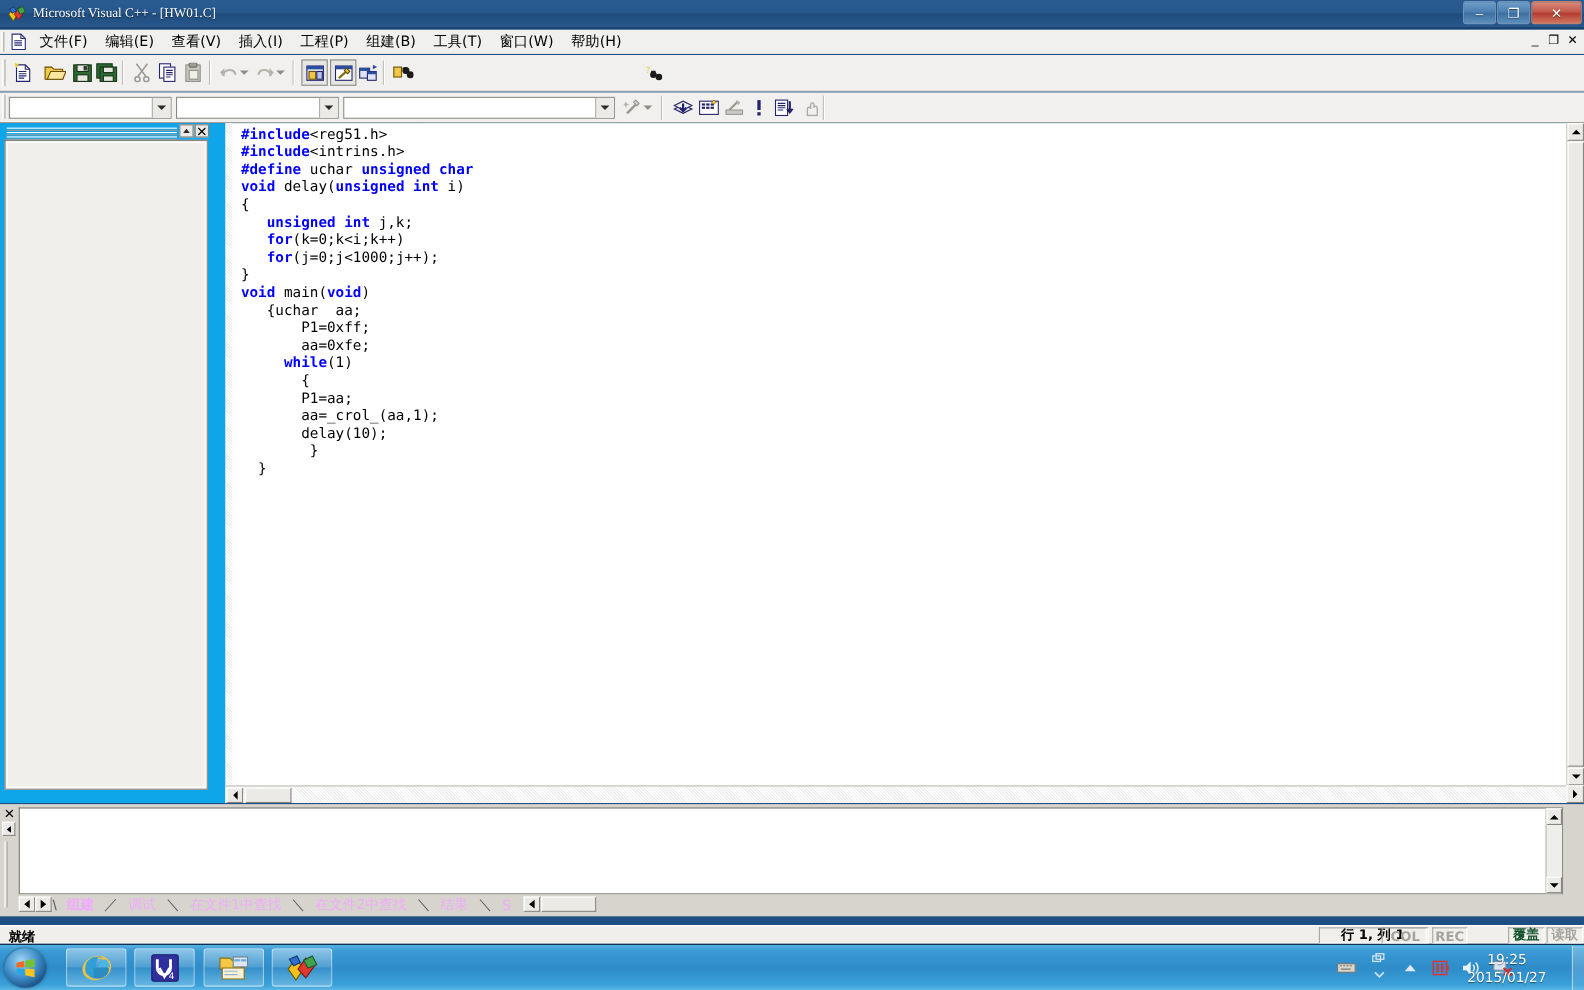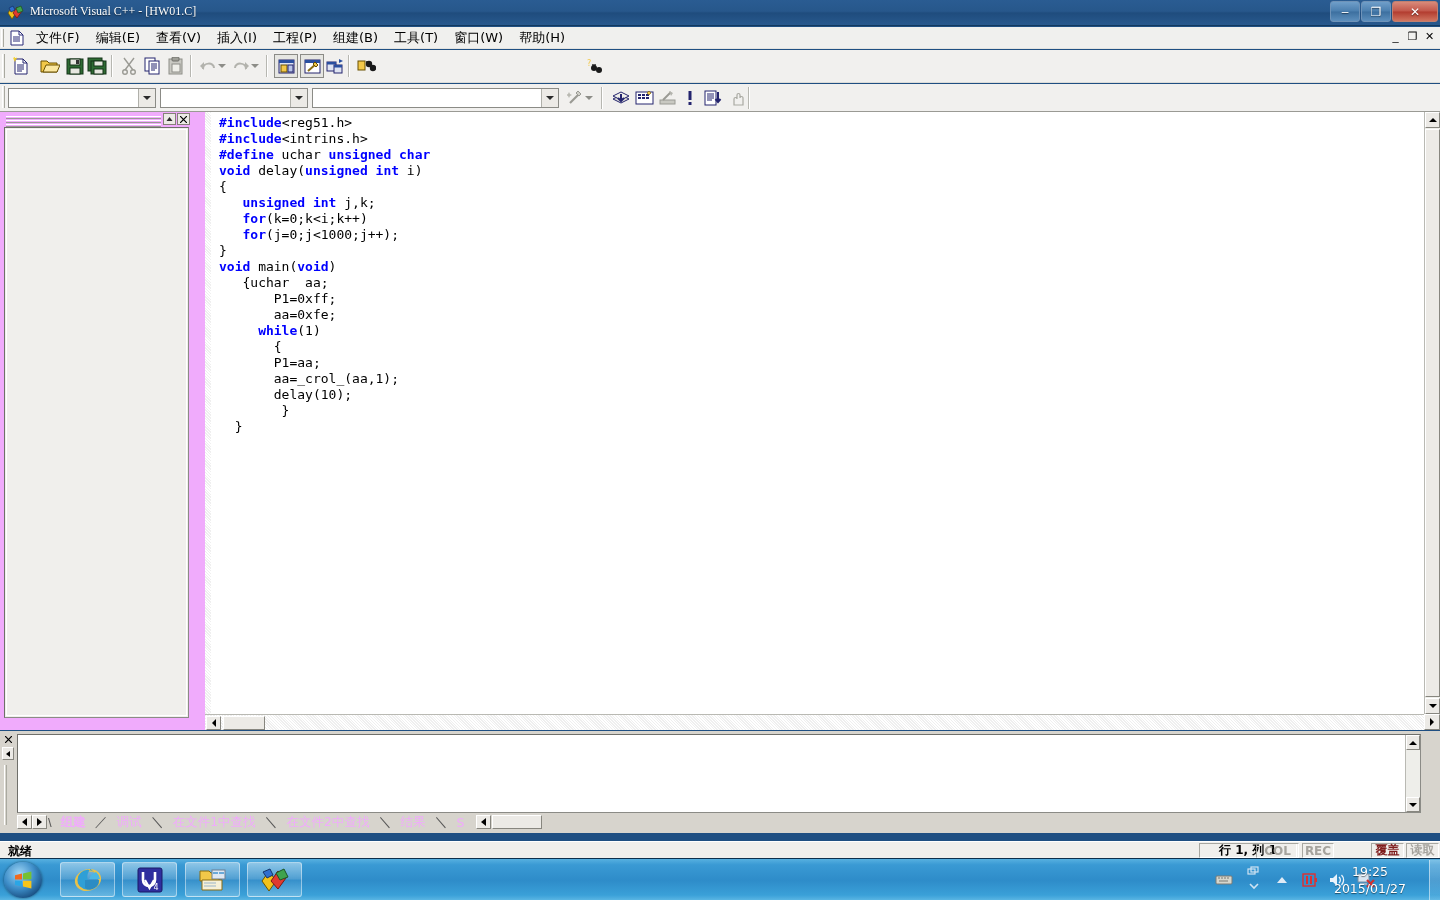--- a/index.html
+++ b/index.html
@@ -100,21 +100,21 @@
   .tcombo .arrow::after{
     content:"";width:0;height:0;border-left:4px solid transparent;border-right:4px solid transparent;
     border-top:4px solid #2a2a2a;
   }
   .dropbtn{position:absolute;width:11px;height:24px;top:4px;display:flex;align-items:center;justify-content:center;}
   .dropbtn::after{content:"";width:0;height:0;border-left:4px solid transparent;border-right:4px solid transparent;border-top:4px solid #8d8d88;}
 
   
   .client{
     position:absolute;left:0;top:112px;width:1440px;height:618px;
-    background:#f0abfc;
+    background:#0ea5e9;
   }
 
   
   .wspane{position:absolute;left:4px;top:1px;width:185px;height:605px;}
   .wsbar{position:absolute;left:0;top:0;width:185px;height:13px;}
   .wsbar .lines{position:absolute;left:2px;top:3px;width:155px;height:7px;}
   .wsbar .lines i{display:block;height:1px;background:#9a9a94;margin-bottom:1px;}
   .wsbar .lines i.w{background:#fff;}
   .wsbtn{
     position:absolute;top:0px;width:13px;height:12px;border:1px solid #868079;
@@ -249,21 +249,21 @@
     font-family:"DejaVu Sans","Liberation Sans",sans-serif;
   }
   .status-cell{
     position:absolute;top:1px;height:15px;border:1px solid #a7a7a1;
     border-right-color:#fff;border-bottom-color:#fff;box-sizing:border-box;
     display:flex;align-items:center;justify-content:center;
     font-size:12px;font-family:"DejaVu Sans","Liberation Sans",sans-serif;
   }
   .status-cell.pos{left:1199px;width:98px;color:#000;font-weight:bold;}
   .status-cell.ind{color:#a5a39d;font-weight:bold;}
-  .status-cell.ind.on{color:#7f1d1d;}
+  .status-cell.ind.on{color:#14532d;}
 
   
   .taskbar{
     position:absolute;left:0;top:858px;width:1440px;height:42px;
     background:linear-gradient(to bottom,#57b0e0 0%,#3a9ad4 14%,#2e8cc9 52%,#3aa0d8 88%,#59b5e3 100%);
     border-top:1px solid #0d2f4c;
     box-sizing:border-box;
   }
   .startorb{
     position:absolute;left:4px;top:3px;width:38px;height:36px;border-radius:50%;

